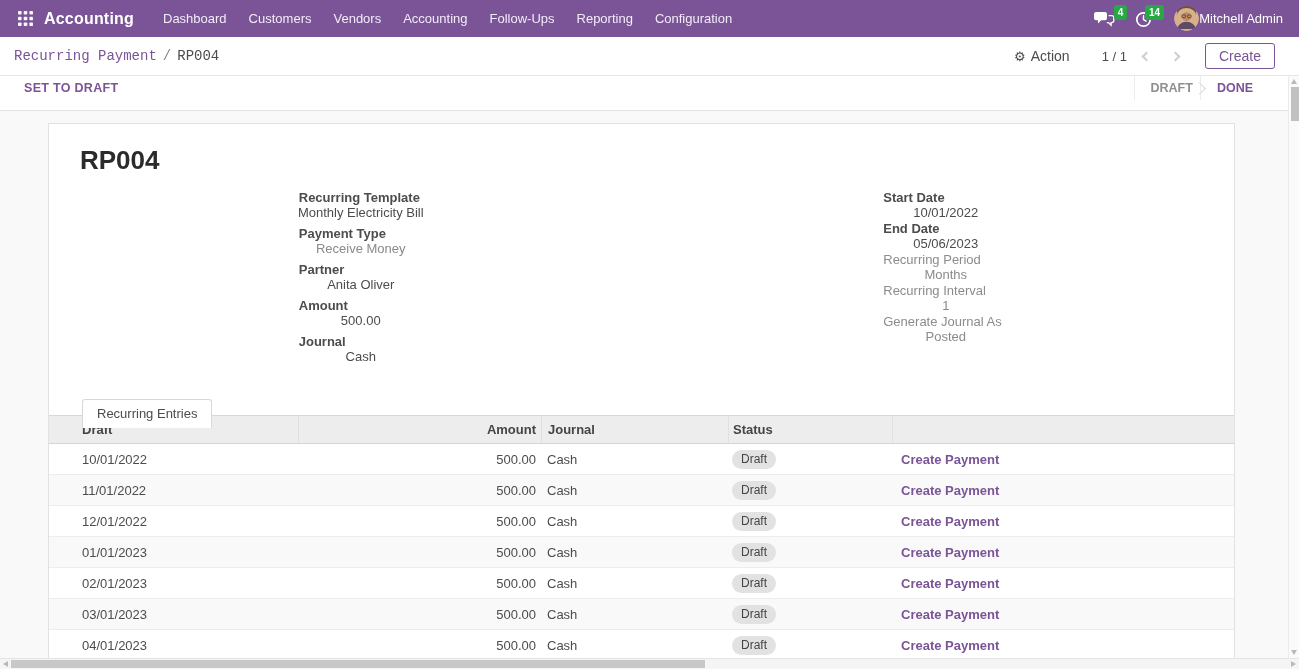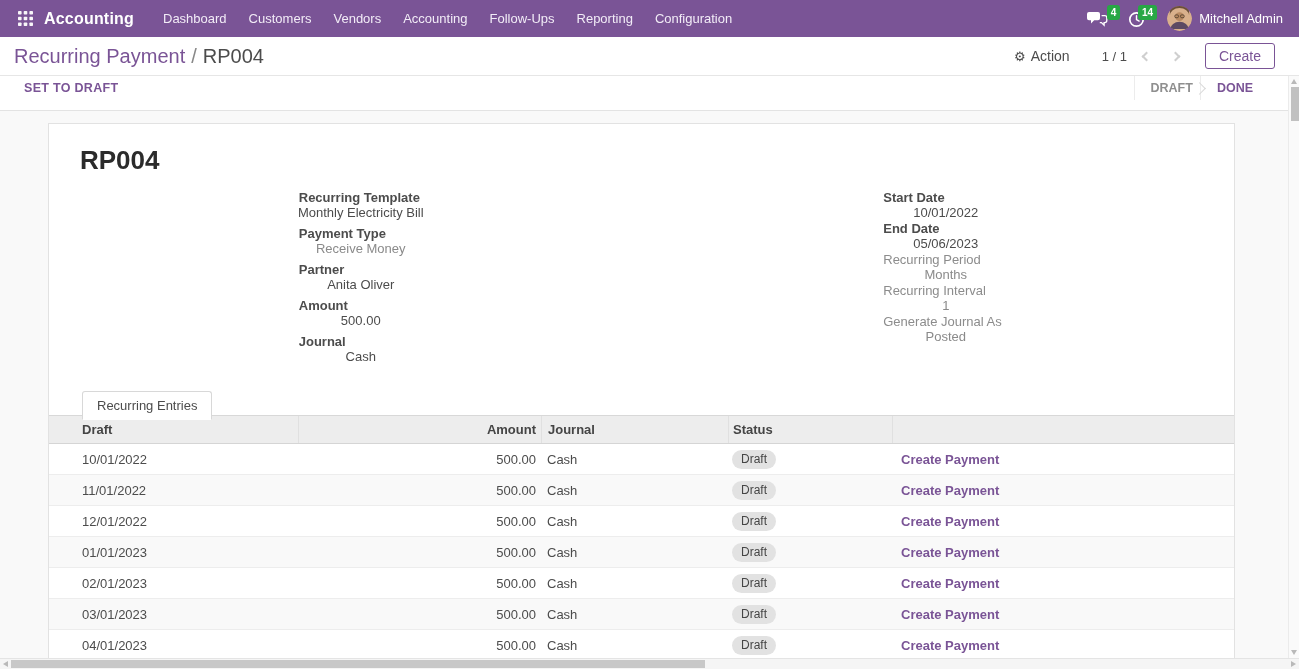--- a/index.html
+++ b/index.html
@@ -9,27 +9,27 @@
 
   
   .navbar { height:37px; background:#7a5496; display:flex; align-items:center; padding:0 8px 0 14px; color:#fff; }
   .apps-btn { width:22px; height:22px; display:flex; align-items:center; justify-content:center; cursor:pointer; margin-right:8px; }
   .brand { font-size:16px; font-weight:700; color:#fff; margin-right:18px; letter-spacing:.2px; }
   .nav-menu { display:flex; align-items:center; height:100%; }
   .nav-item { font-size:13px; color:#f2ecf7; padding:0 11px; height:37px; line-height:37px; cursor:pointer; white-space:nowrap; }
   .nav-right { margin-left:auto; display:flex; align-items:center; gap:4px; }
   .sys-icon { position:relative; padding:4px 10px 2px 6px; cursor:pointer; display:flex; align-items:center; }
   .badge { position:absolute; top:-2px; right:-2px; background:#28a745; color:#fff; font-size:10px; font-weight:700; line-height:1; padding:2.5px 4px; border-radius:3px; }
-  .user-menu { display:flex; align-items:center; gap:7px; padding:0 8px; cursor:pointer;justify-content:center; }
+  .user-menu { display:flex; align-items:center; padding:0 8px; cursor:pointer;justify-content:center; }
   .avatar { width:25px; height:25px; border-radius:50%; overflow:hidden; display:block; }
   .user-name { font-size:13px; color:#fff; }
 
   
   .control-panel { height:39px; background:#fff; border-bottom:1px solid #e6e6e6; display:flex; align-items:center; padding:0 14px; }
-  .breadcrumb { font-size:20px; display:flex; align-items:center; gap:6px; }
+  .breadcrumb { font-size:14px; display:flex; align-items:center; gap:6px;font-family:Liberation Mono, monospace; }
   .breadcrumb .parent { color:#7a5496; cursor:pointer; }
   .breadcrumb .sep { color:#888; }
   .breadcrumb .current { color:#4c4c4c; }
   .cp-right { margin-left:auto; display:flex; align-items:center; }
   .action-btn { display:flex; align-items:center; gap:5px; font-size:14px; color:#4c4c4c; cursor:pointer; margin-right:32px; }
   .gear { font-size:13px; }
   .pager { font-size:13px; color:#4c4c4c; margin-right:16px; }
   .pager-arrows { display:flex; align-items:center; gap:22px; margin-right:26px; }
   .chev { display:inline-block; width:7px; height:7px; border-top:2px solid #cfcfcf; border-right:2px solid #cfcfcf; cursor:pointer; }
   .chev.left { transform:rotate(-135deg); }
@@ -57,21 +57,21 @@
   .col-right .field-row { min-height:31px; }
   .f-label { width:124px; font-size:13px; font-weight:700; color:#4c4c4c; flex:none; }
   .col-right .f-label { width:125px; }
   .f-value { font-size:13px; color:#4c4c4c; }
   .f-label.muted { font-weight:400; color:#8c8c8c; }
   .f-value.muted { color:#8a8a8a; }
 
   
   .notebook { margin-top:16px; }
   .tab-strip { border-bottom:1px solid #d8d8d8; padding-left:33px; display:flex; }
-  .tab { position:relative; top:5px; background:#fff; border:1px solid #d8d8d8; border-bottom:1px solid #fff; border-radius:3px 3px 0 0; font-size:13px; color:#4c4c4c; padding:6px 14px; cursor:pointer; }
+  .tab { position:relative; top:13px; background:#fff; border:1px solid #d8d8d8; border-bottom:1px solid #fff; border-radius:3px 3px 0 0; font-size:13px; color:#4c4c4c; padding:6px 14px; cursor:pointer; }
 
   
   .o-list { width:100%; font-size:13px; }
   .l-row { display:grid; grid-template-columns:249px 243px 187px 164px 1fr; align-items:center; }
   .l-head { background:#ededed; border-bottom:1px solid #d5d5d5; height:28px; font-weight:700; color:#454545; }
   .l-head .l-cell { height:100%; display:flex; align-items:center; }
   .l-head .l-cell + .l-cell { border-left:1px solid #e0e0e0; }
   .l-body .l-row { height:31px; border-bottom:1px solid #ededed; cursor:pointer; }
   .l-body .l-row:nth-of-type(even) { background:#f9f9f9; }
   .c-date { padding-left:33px; }

